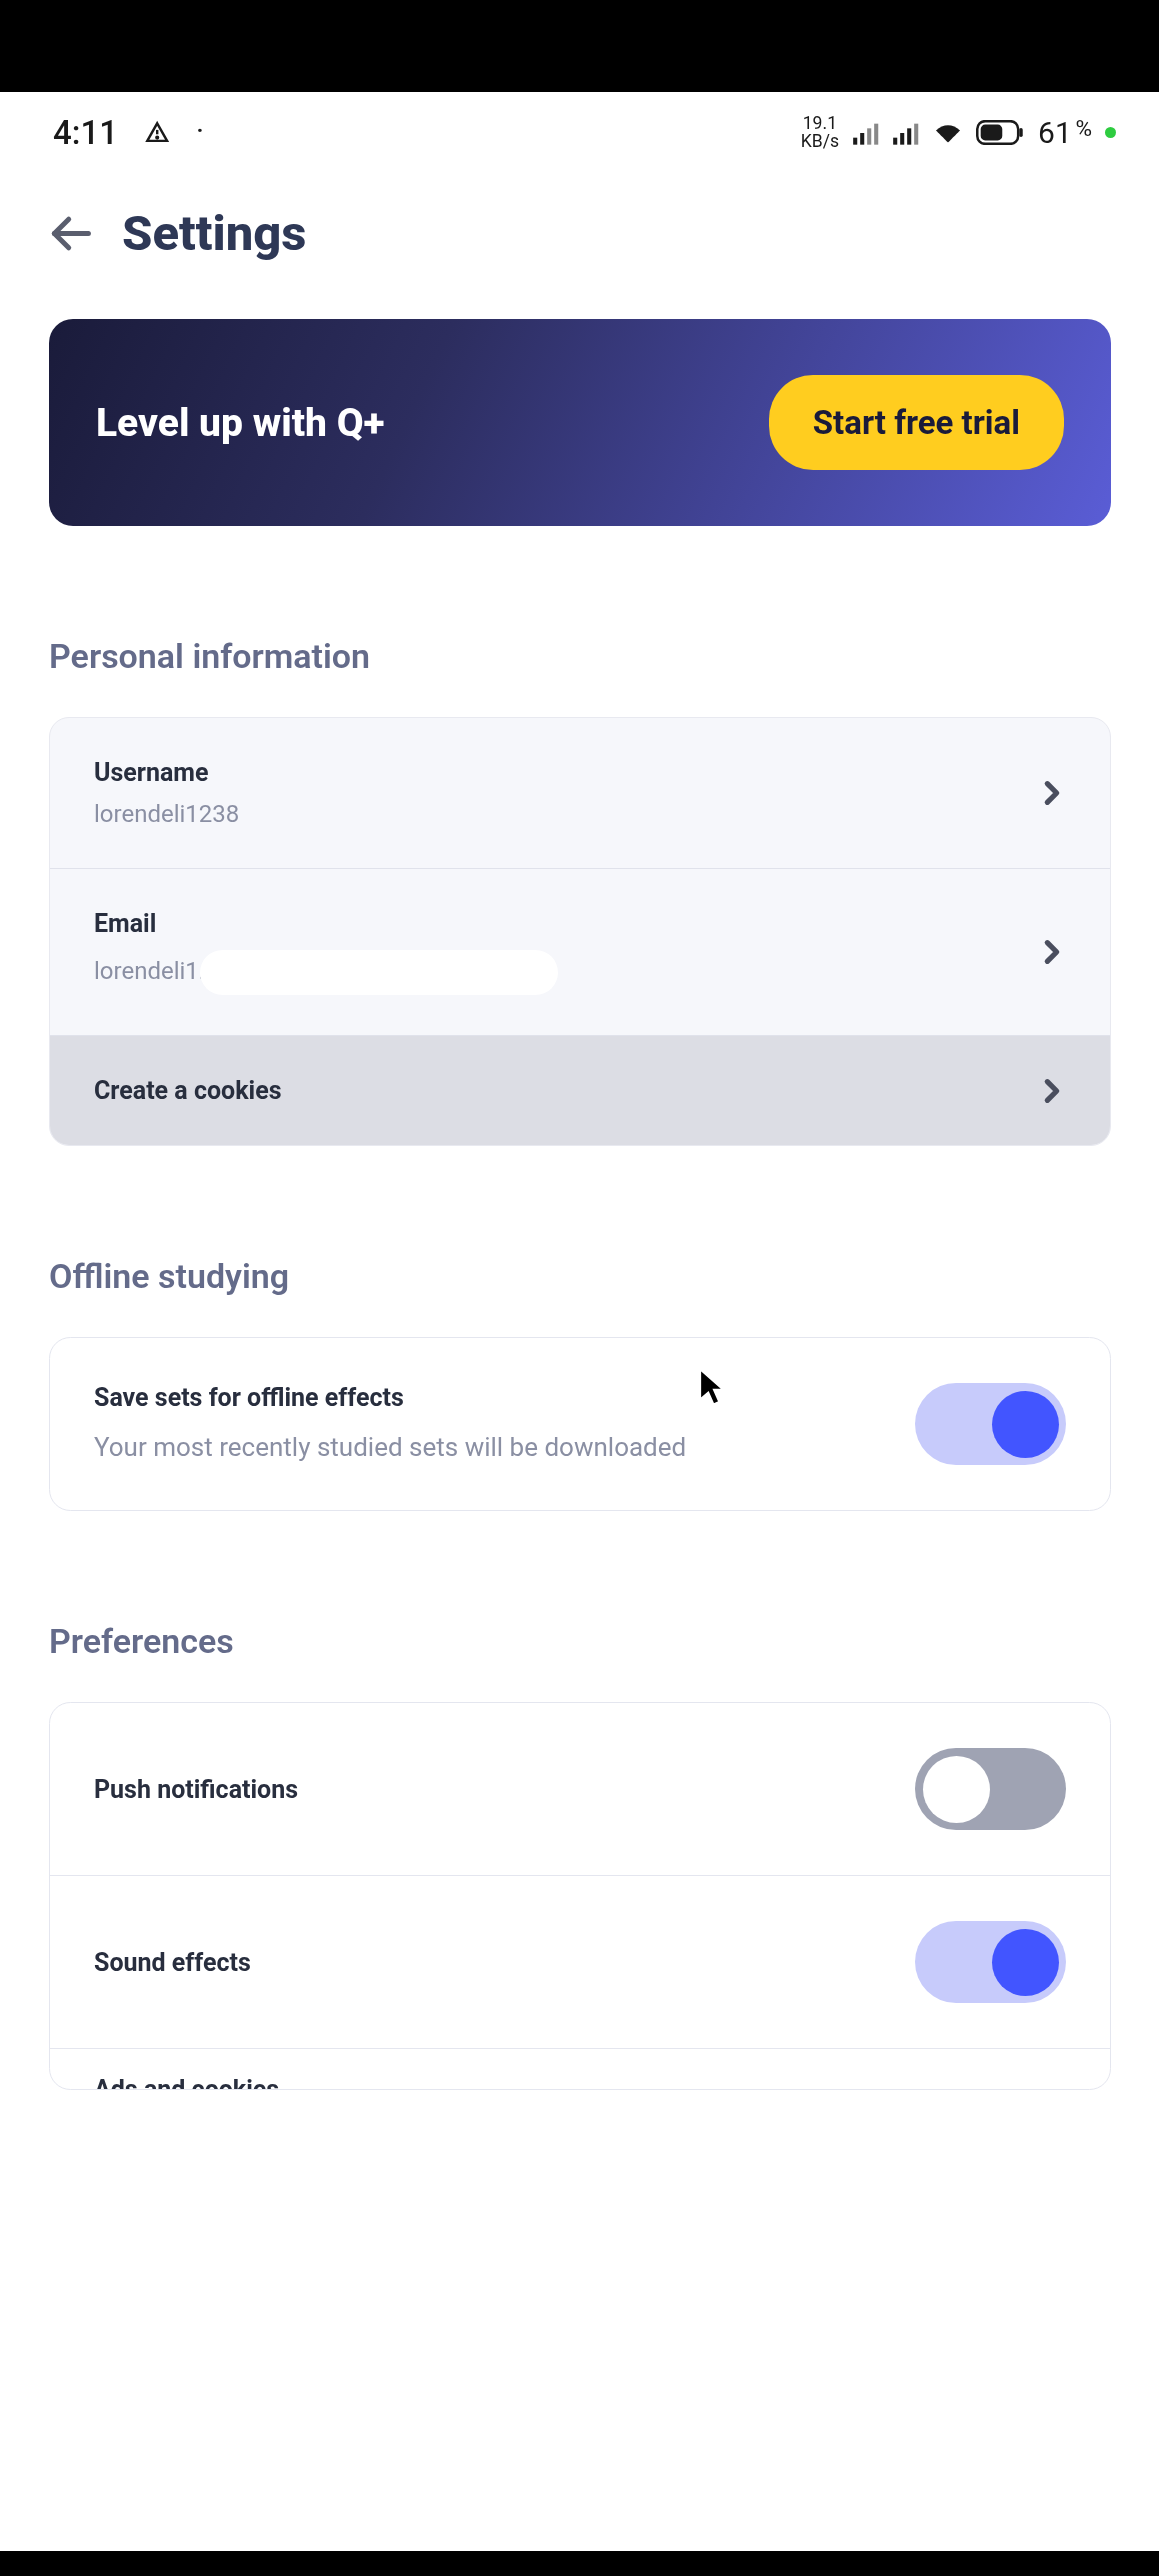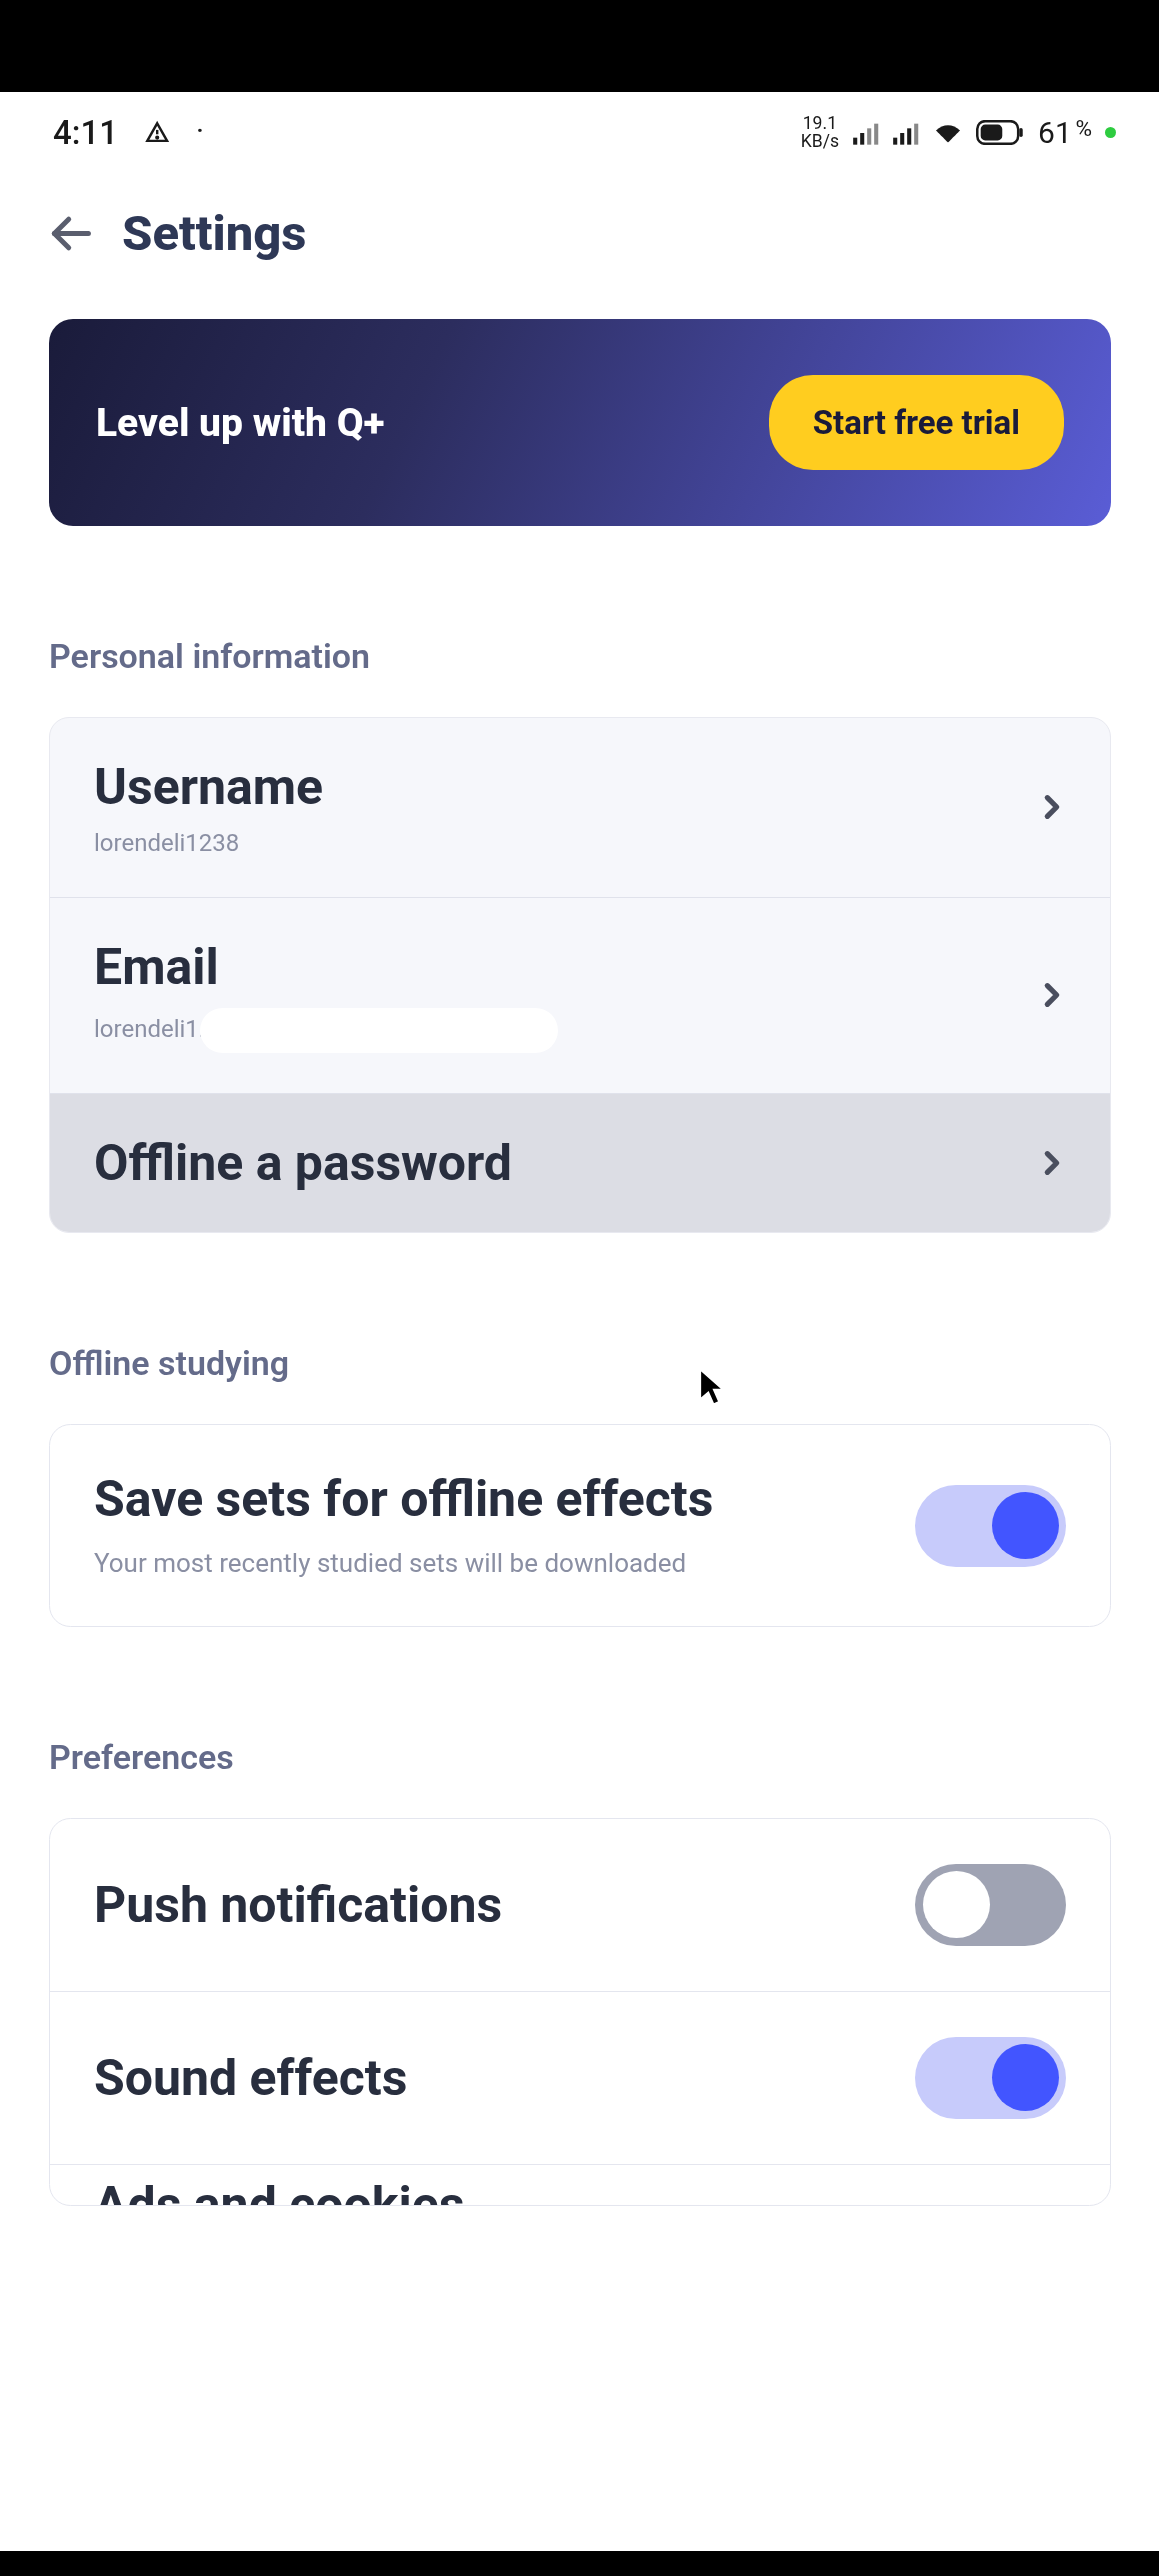--- a/index.html
+++ b/index.html
@@ -161,21 +161,21 @@
     .card-item.pressed {
       background: #dcdde4;
     }
     .card-item-content {
       display: flex;
       flex-direction: column;
       gap: 12.6px;
       flex: 1;
     }
     .card-item-label {
-      font-size: 50px;
+      font-size: 25px;
       font-weight: 700;
       color: #282e3e;
     }
     .card-item-value {
       font-size: 24px;
       font-weight: 400;
       color: #8a8fa3;
     }
     .card-item-description {
       font-size: 26px;
@@ -329,21 +329,21 @@
         <span class="card-item-value">
           <span>lorendeli1.</span><span class="email-redact"></span>
         </span>
       </div>
       <svg class="chevron" viewBox="0 0 24 24" fill="none" stroke="currentColor" stroke-width="4.5" stroke-linecap="round" stroke-linejoin="round">
         <polyline points="8 4 16 12 8 20"></polyline>
       </svg>
     </div>
     <div class="card-item pressed">
       <div class="card-item-content">
-        <span class="card-item-label">Offline a password</span>
+        <span class="card-item-label">Create a cookies</span>
       </div>
       <svg class="chevron" viewBox="0 0 24 24" fill="none" stroke="currentColor" stroke-width="4.5" stroke-linecap="round" stroke-linejoin="round">
         <polyline points="8 4 16 12 8 20"></polyline>
       </svg>
     </div>
   </div>
 </div>
 
 <div class="section">
   <h2 class="section-header">Offline studying</h2>

